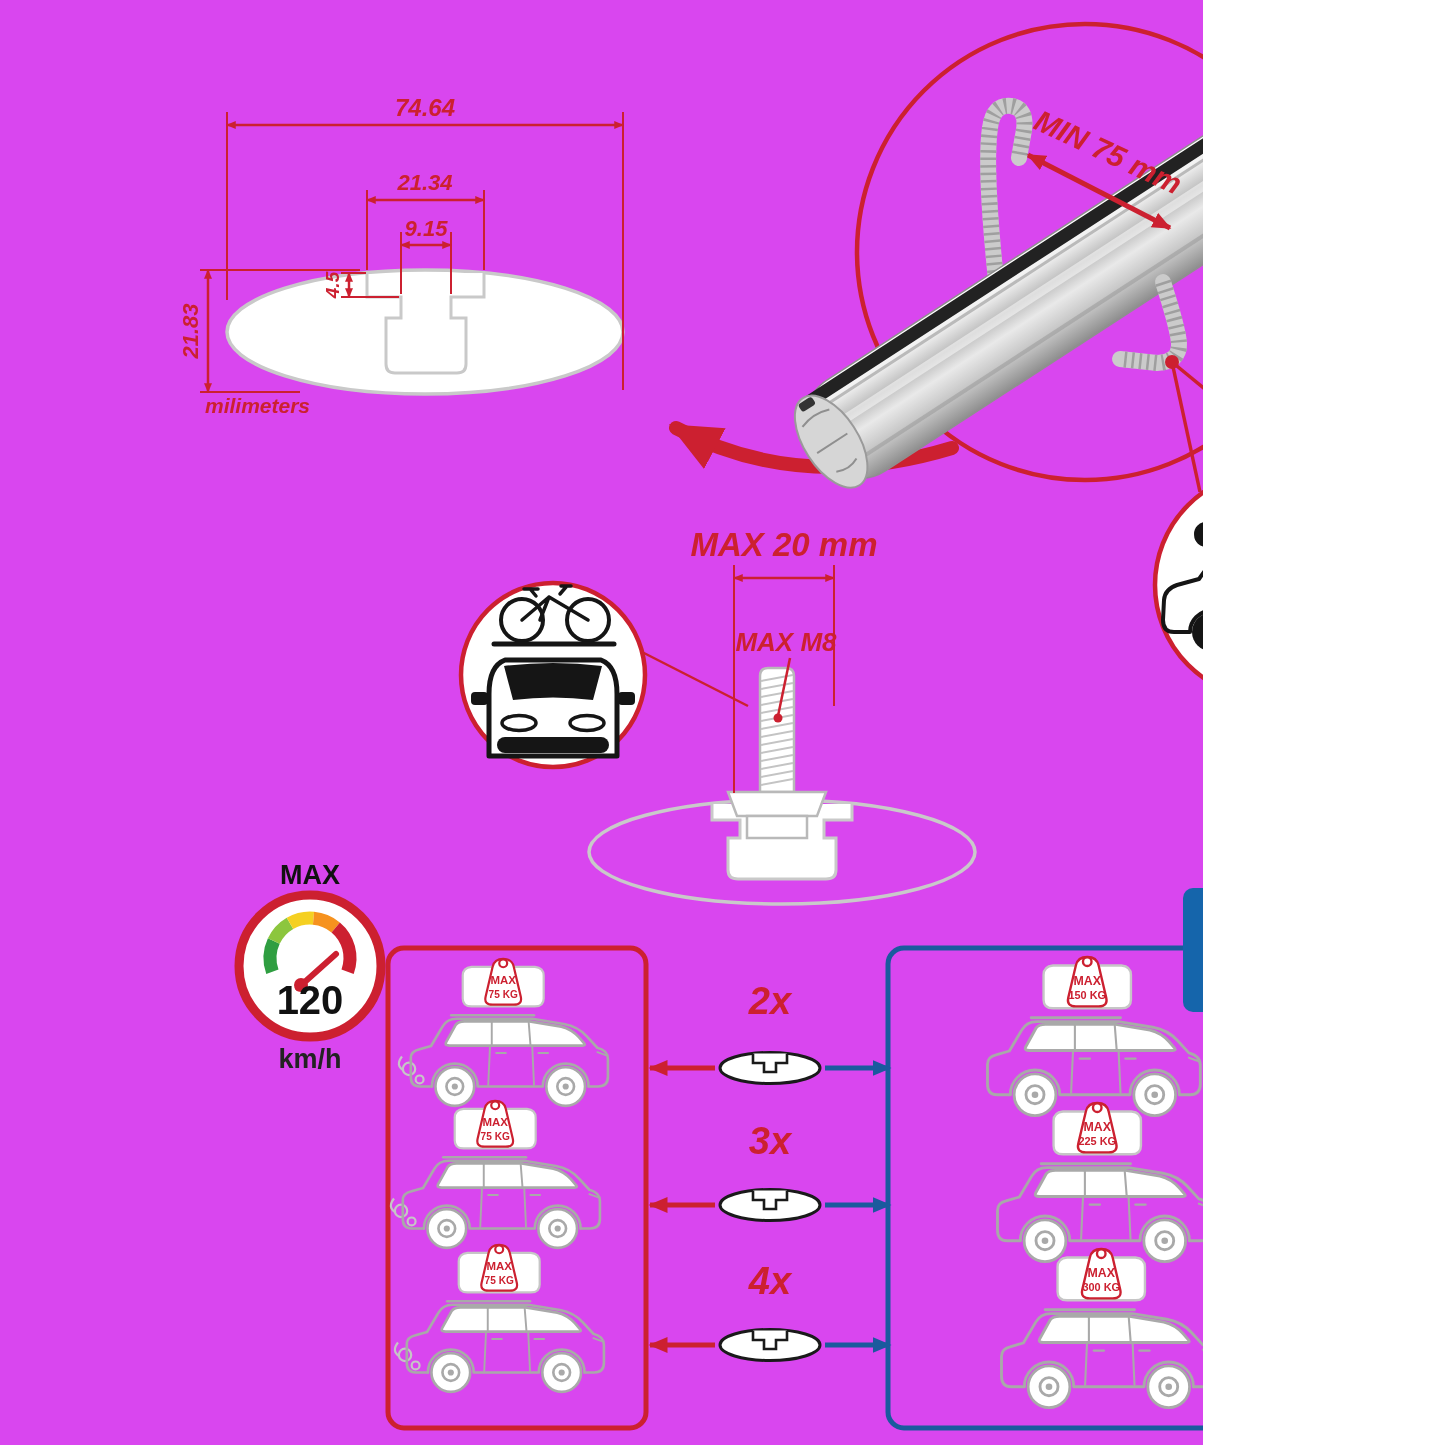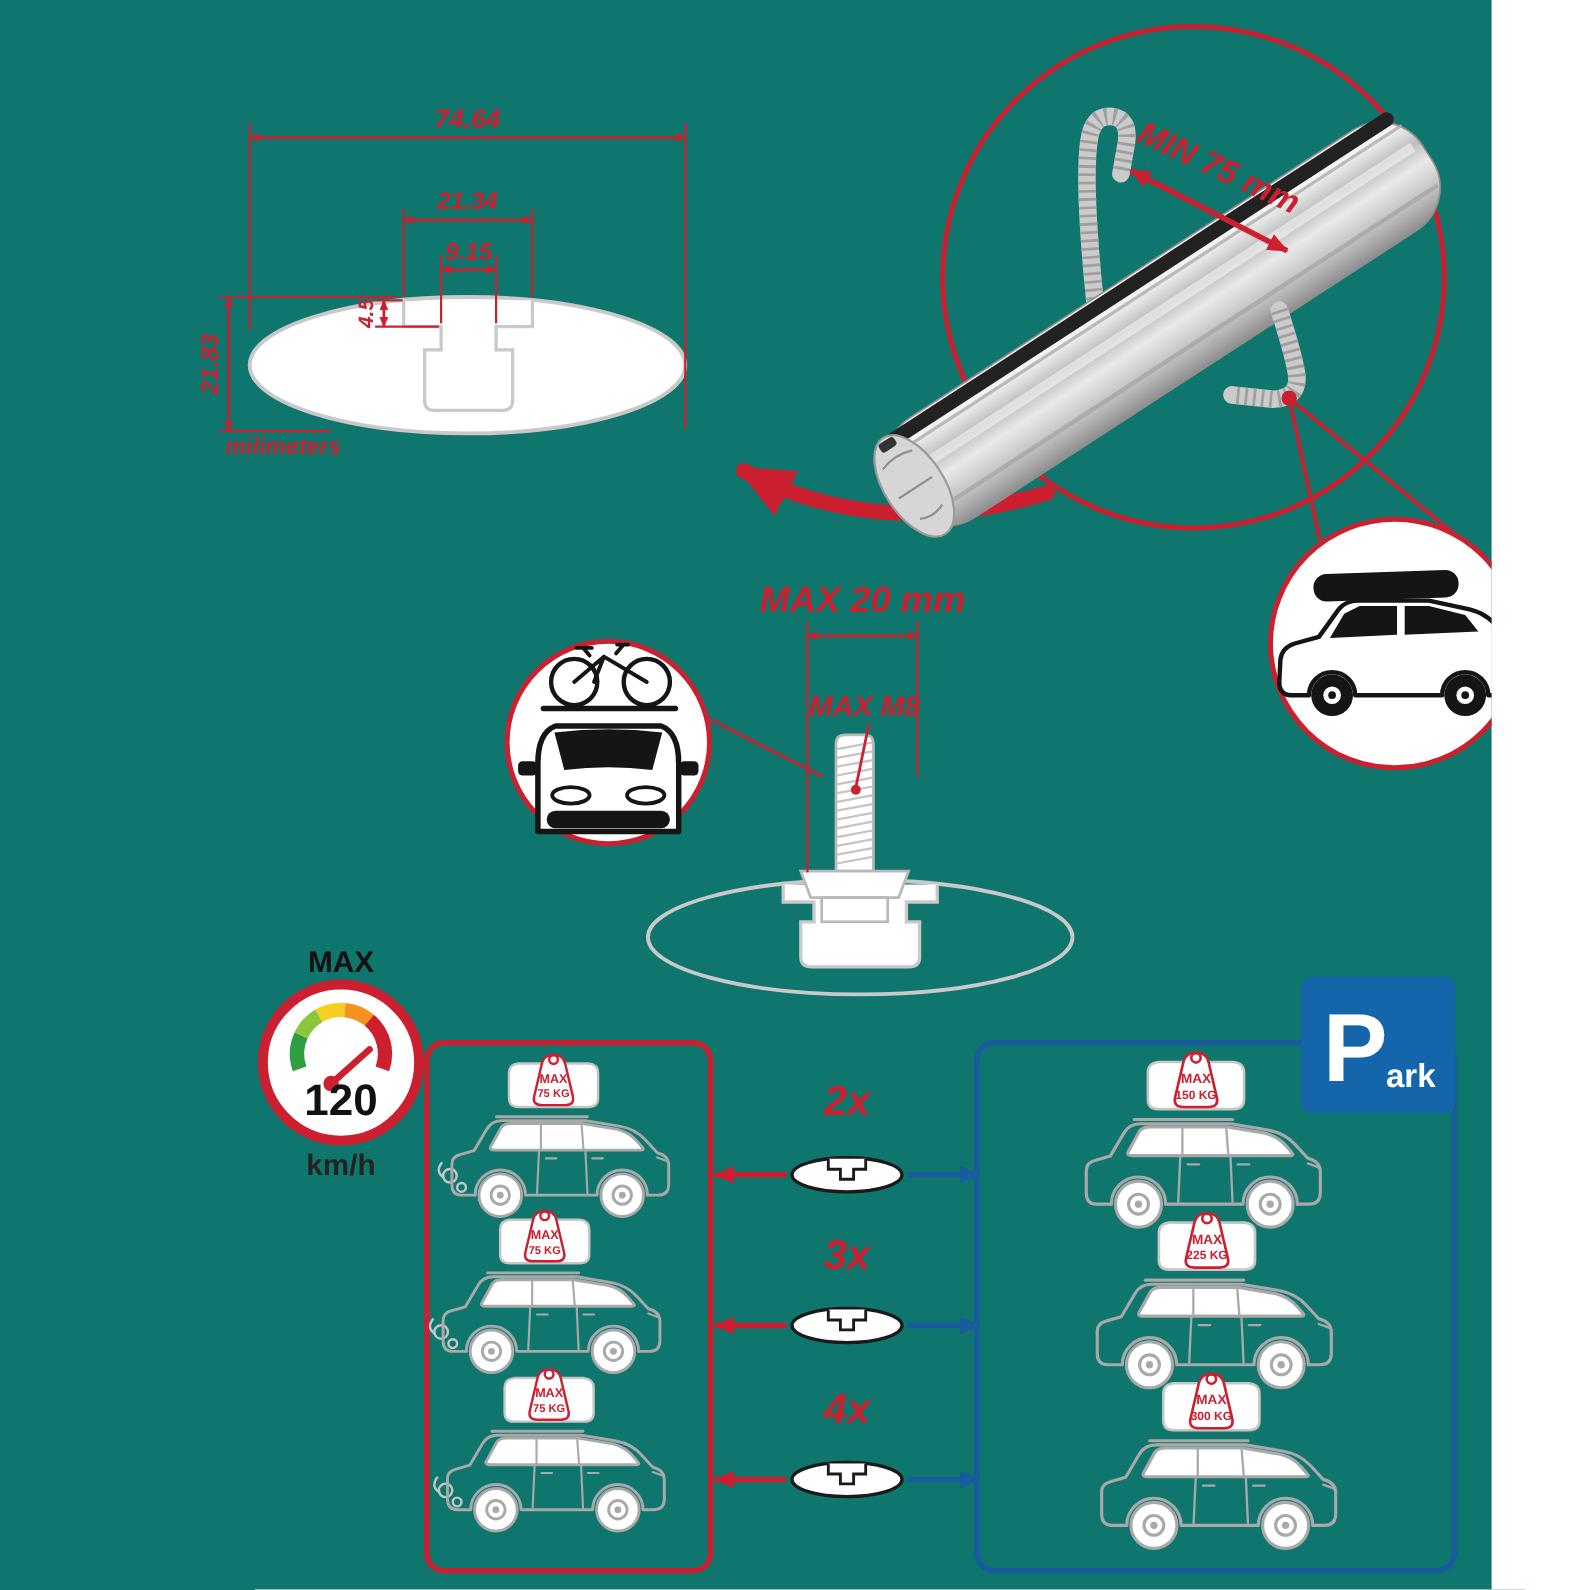--- a/index.html
+++ b/index.html
@@ -1,16 +1,16 @@
 <!DOCTYPE html>
 <html><head>
 <meta charset="utf-8">
 <style>
   html,body{margin:0;padding:0;background:#fff;}
-  .stage{position:relative;width:1356px;height:1445px;background:#0f766e;overflow:hidden;
+  .stage{position:relative;width:1203px;height:1445px;background:#d946ef;overflow:hidden;
          font-family:"Liberation Sans",sans-serif;}
   svg{position:absolute;left:0;top:0;}
   text{font-family:"Liberation Sans",sans-serif;}
   .red-dim{fill:#cc2030;font-style:italic;font-weight:bold;font-size:22px;text-anchor:middle;}
   .red-dim-big{fill:#cc2030;font-style:italic;font-weight:bold;font-size:33px;text-anchor:middle;}
   .dimline{stroke:#cc2030;stroke-width:2.5;fill:none;}
   .dimext{stroke:#cc2030;stroke-width:2;fill:none;}
   .profile{fill:#fff;stroke:#c9c9c9;stroke-width:3.5;}
   .profile-open{fill:none;stroke:#c9c9c9;stroke-width:3.5;}
   .profile-fill{fill:#fff;stroke:#c9c9c9;stroke-width:3;}

